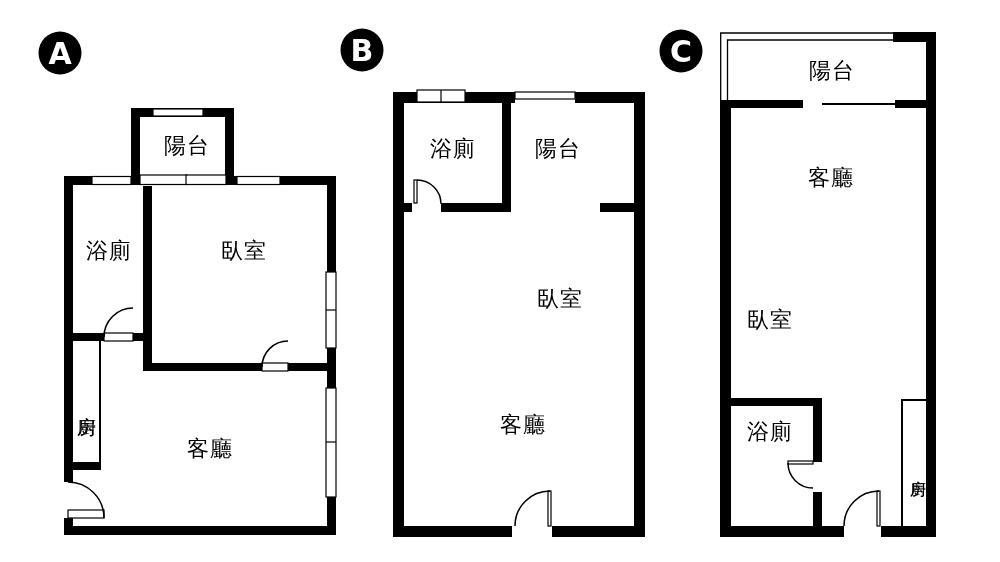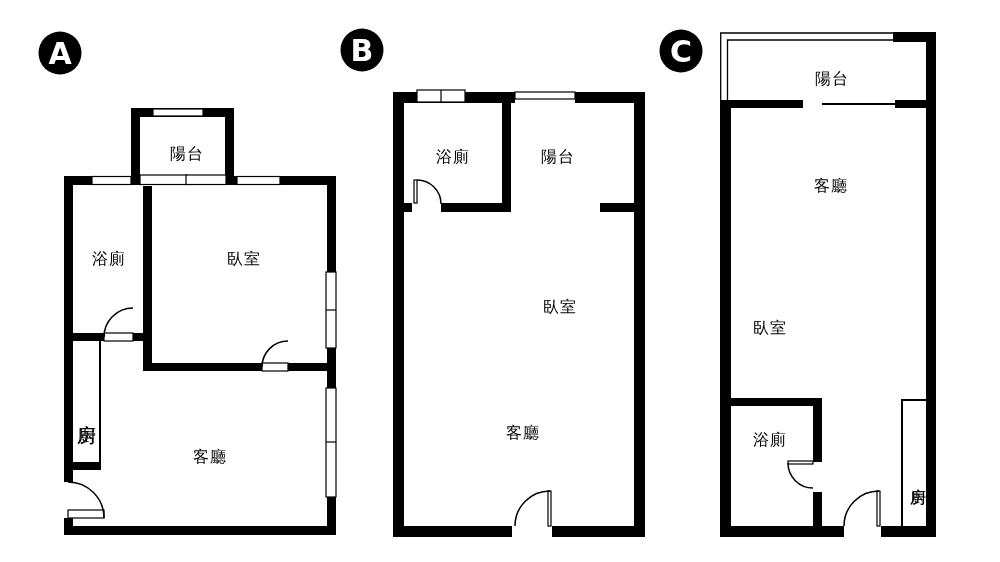--- a/index.html
+++ b/index.html
@@ -7,22 +7,22 @@
           font-family:"DejaVu Sans",sans-serif;}
   .canvas svg{position:absolute;left:0;top:0;}
   .wall{fill:#000;stroke:none;}
   .gap{fill:#fff;stroke:none;}
   .win{fill:#fff;stroke:#000;stroke-width:1.2;}
   .thinline{fill:#000;}
   .leaf{fill:#fff;stroke:#000;stroke-width:1.2;}
   .arc{fill:none;stroke:#000;stroke-width:1.5;}
   .thin{fill:none;stroke:#000;stroke-width:1.3;}
   .divline{stroke:#000;stroke-width:1.2;}
-  .room-label{position:absolute;transform:translate(-50%,-50%);color:#000;font-size:16px;
-              white-space:nowrap;font-family:Liberation Mono, monospace;letter-spacing:1px;margin-top:8px;}
+  .room-label{position:absolute;transform:translate(-50%,-50%);color:#000;font-size:22px;
+              white-space:nowrap;font-family:Liberation Mono, monospace;letter-spacing:1px;}
   .room-label.vertical{writing-mode:vertical-rl;text-orientation:upright;letter-spacing:0;
               white-space:normal;line-height:1;}
   .room-label.small{font-size:16px;}
   .badge{position:absolute;transform:translate(-50%,-50%);width:43px;height:43px;border-radius:50%;
          background:#000;color:#fff;display:flex;align-items:center;justify-content:center;
          font-size:30px;font-weight:bold;font-family:"DejaVu Sans",sans-serif;}
 </style>
 </head>
 <body>
 

